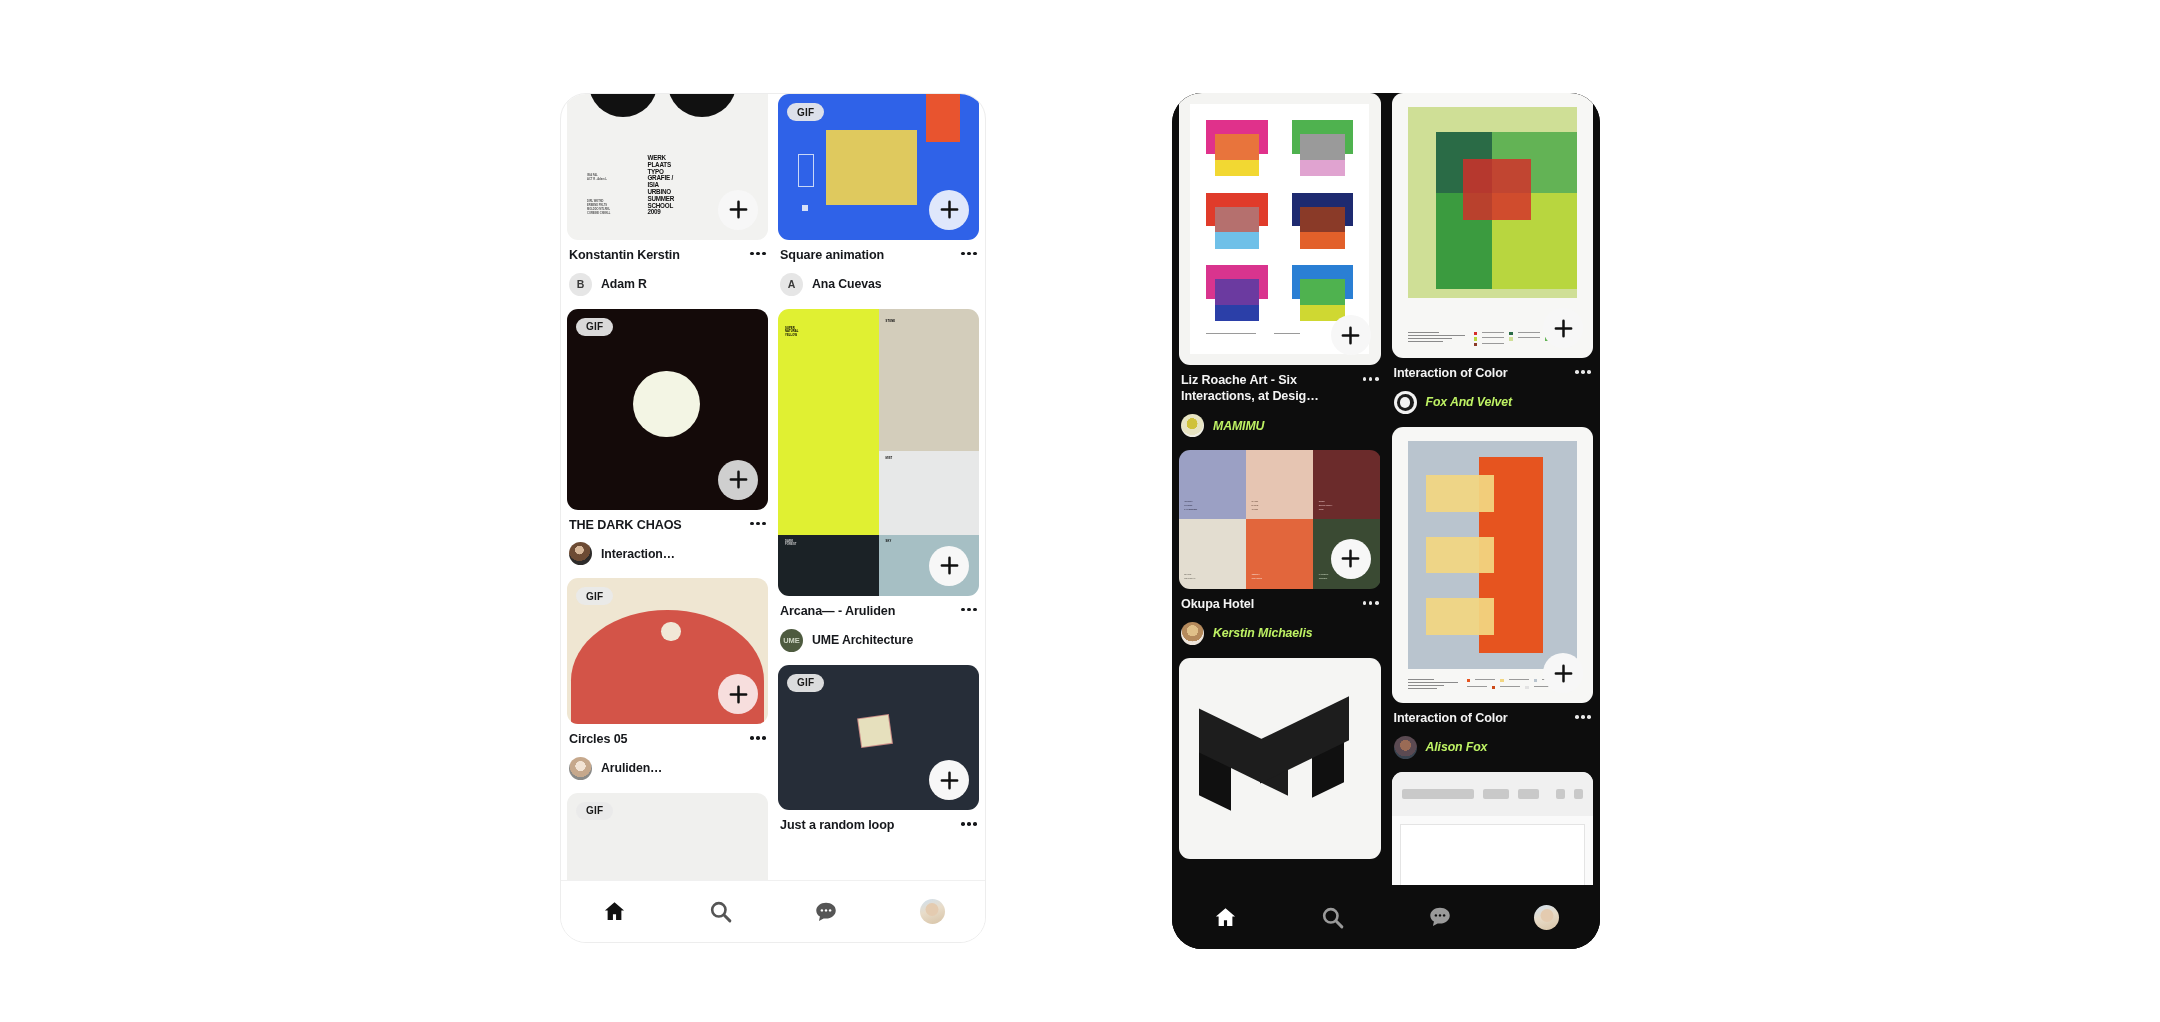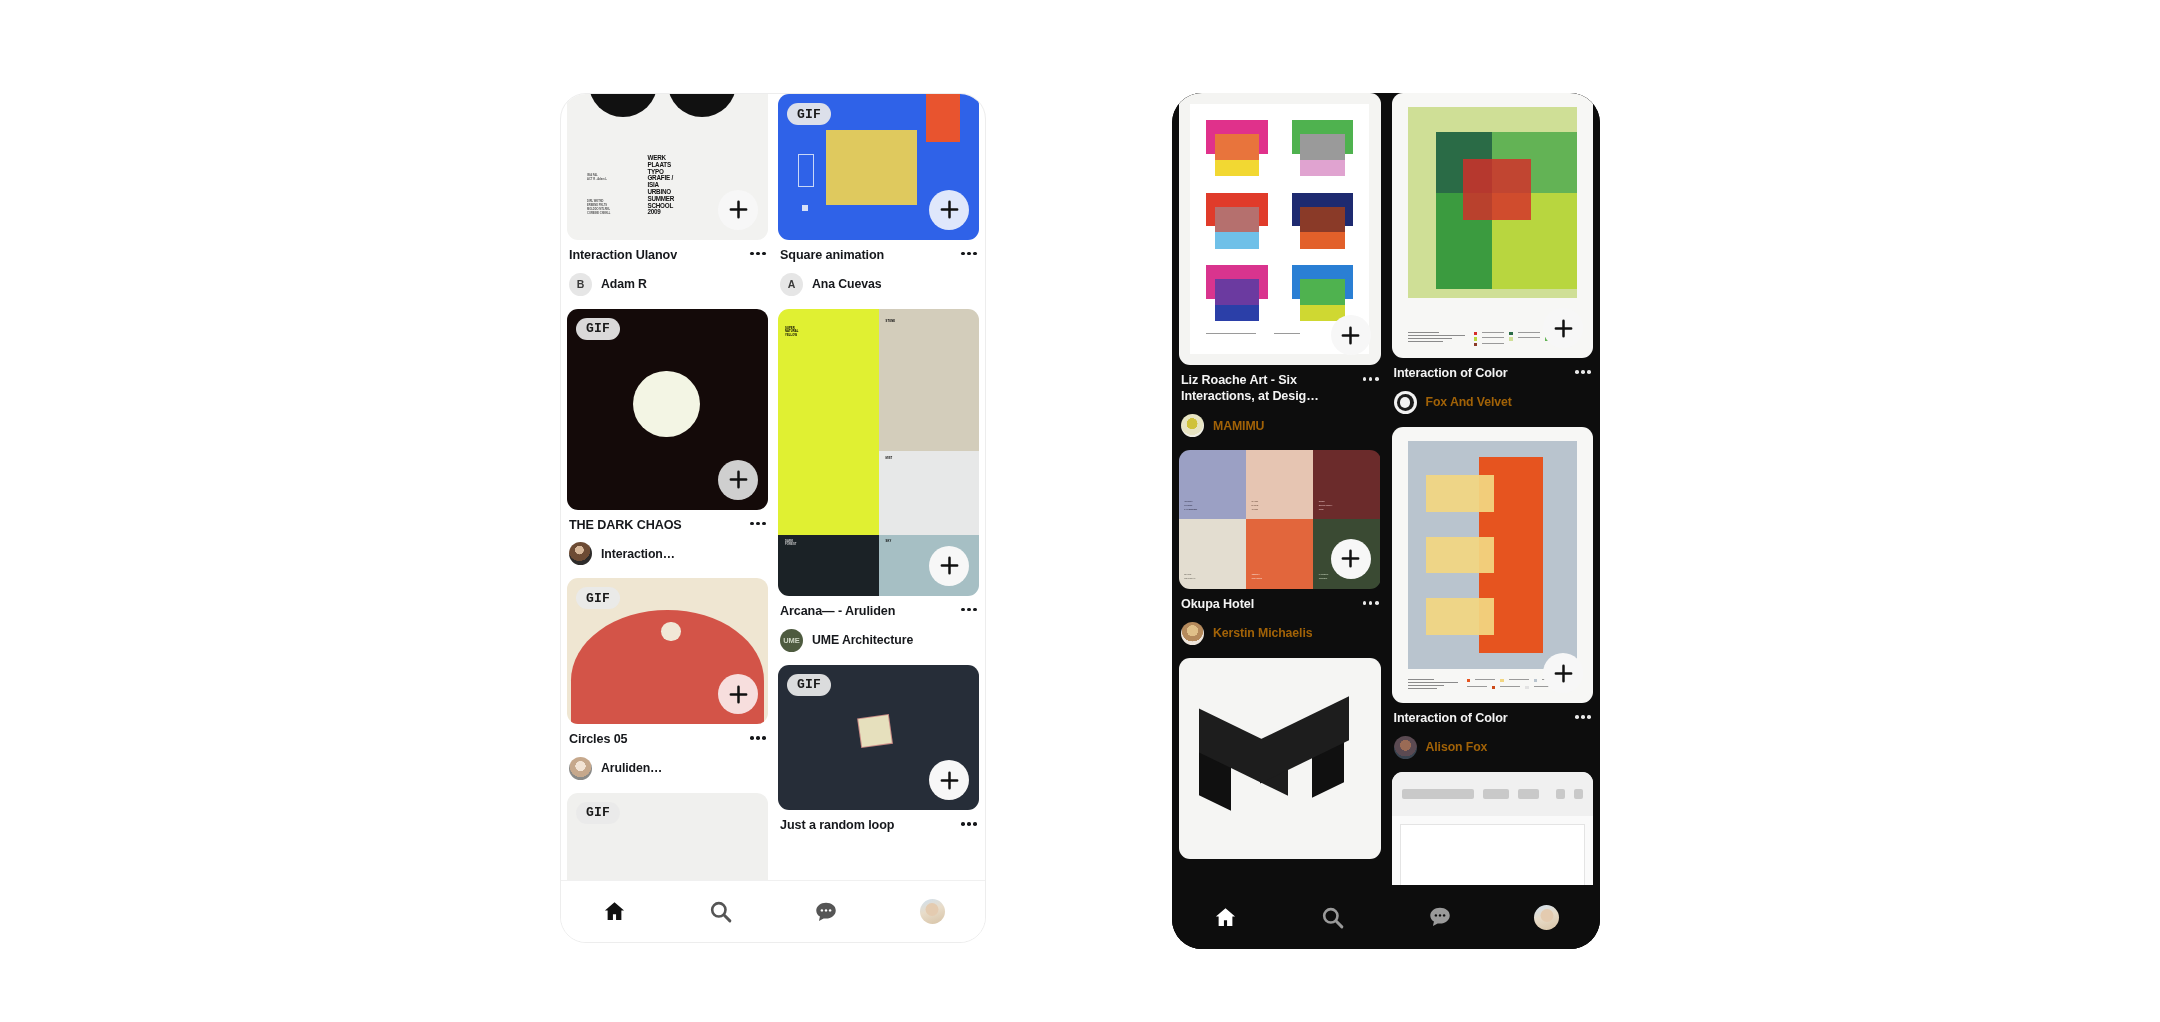--- a/index.html
+++ b/index.html
@@ -62,26 +62,25 @@
   .media.wide{ aspect-ratio: 1.38 / 1; }
   .media.tall{ aspect-ratio: 0.70 / 1; }
   .media.tall2{ aspect-ratio: 0.74 / 1; }
   .media.pano{ aspect-ratio: 1.02 / 1; }
 
   
   .gif-badge {
     position: absolute; left: 9px; top: 9px;
     background: rgba(233,233,233,.93);
     color: #1a1a1a;
-    font-size: 13px; font-weight: 700;
+    font-size: 10px; font-weight: 700;
     letter-spacing: .2px;
     padding: 3.5px 10px;
     border-radius: 12px;
     z-index: 4;
-    font-family: Liberation Mono, monospace;
   }
   
   .plus {
     position: absolute; right: 10px; bottom: 10px;
     width: 40px; height: 40px;
     border-radius: 50%;
     background: #ffffff;
     display: flex; align-items: center; justify-content: center;
     z-index: 5;
   }
@@ -108,21 +107,21 @@
 
   .author { display: flex; align-items: center; gap: 9px; padding: 9px 2px 0 2px; }
   .avatar {
     width: 23px; height: 23px; border-radius: 50%;
     flex: 0 0 auto; overflow: hidden; position: relative;
     background: #e6e6e6;
     display: flex; align-items: center; justify-content: center;
     font-size: 10.5px; font-weight: 600; color: #3a3a3a;
   }
   .author-name { font-size: 12.3px; font-weight: 600; color: #16181c; letter-spacing: -.1px; }
-  .phone-dark .author-name { color: #a16207; }
+  .phone-dark .author-name { color: #bef264; font-style: italic; }
 
   
   .nav {
     flex: 0 0 auto;
     height: 62px;
     display: flex; align-items: center; justify-content: space-around;
     background: #ffffff;
     border-top: 1px solid #f0f0f0;
   }
   .phone-dark .nav { background: #0d0d0d; border-top: none; height: 64px; }
@@ -281,21 +280,21 @@
               <div class="sml" style="top:55%;">ISIA FAL<br>ACT R - Adam L</div>
               <div class="sml" style="top:73%;">DIRL WKTND<br>ERBEND PKLTS<br>MOLDDO MTLRNL<br>CORBINE CNNKLL</div>
             </div>
             <div class="plus tint-white">
               <svg viewBox="0 0 24 24">
                   <path d="M12 4v16M4 12h16" stroke="#111" stroke-width="2.6" stroke-linecap="round"></path>
                 </svg>
             </div>
           </div>
           <div class="meta">
-            <div class="title">Interaction Ulanov</div>
+            <div class="title">Konstantin Kerstin</div>
             <div class="dots">
                 <i></i>
                 <i></i>
                 <i></i>
               </div>
           </div>
           <div class="author">
             <div class="avatar">B</div>
             <div class="author-name">Adam R</div>
           </div>

